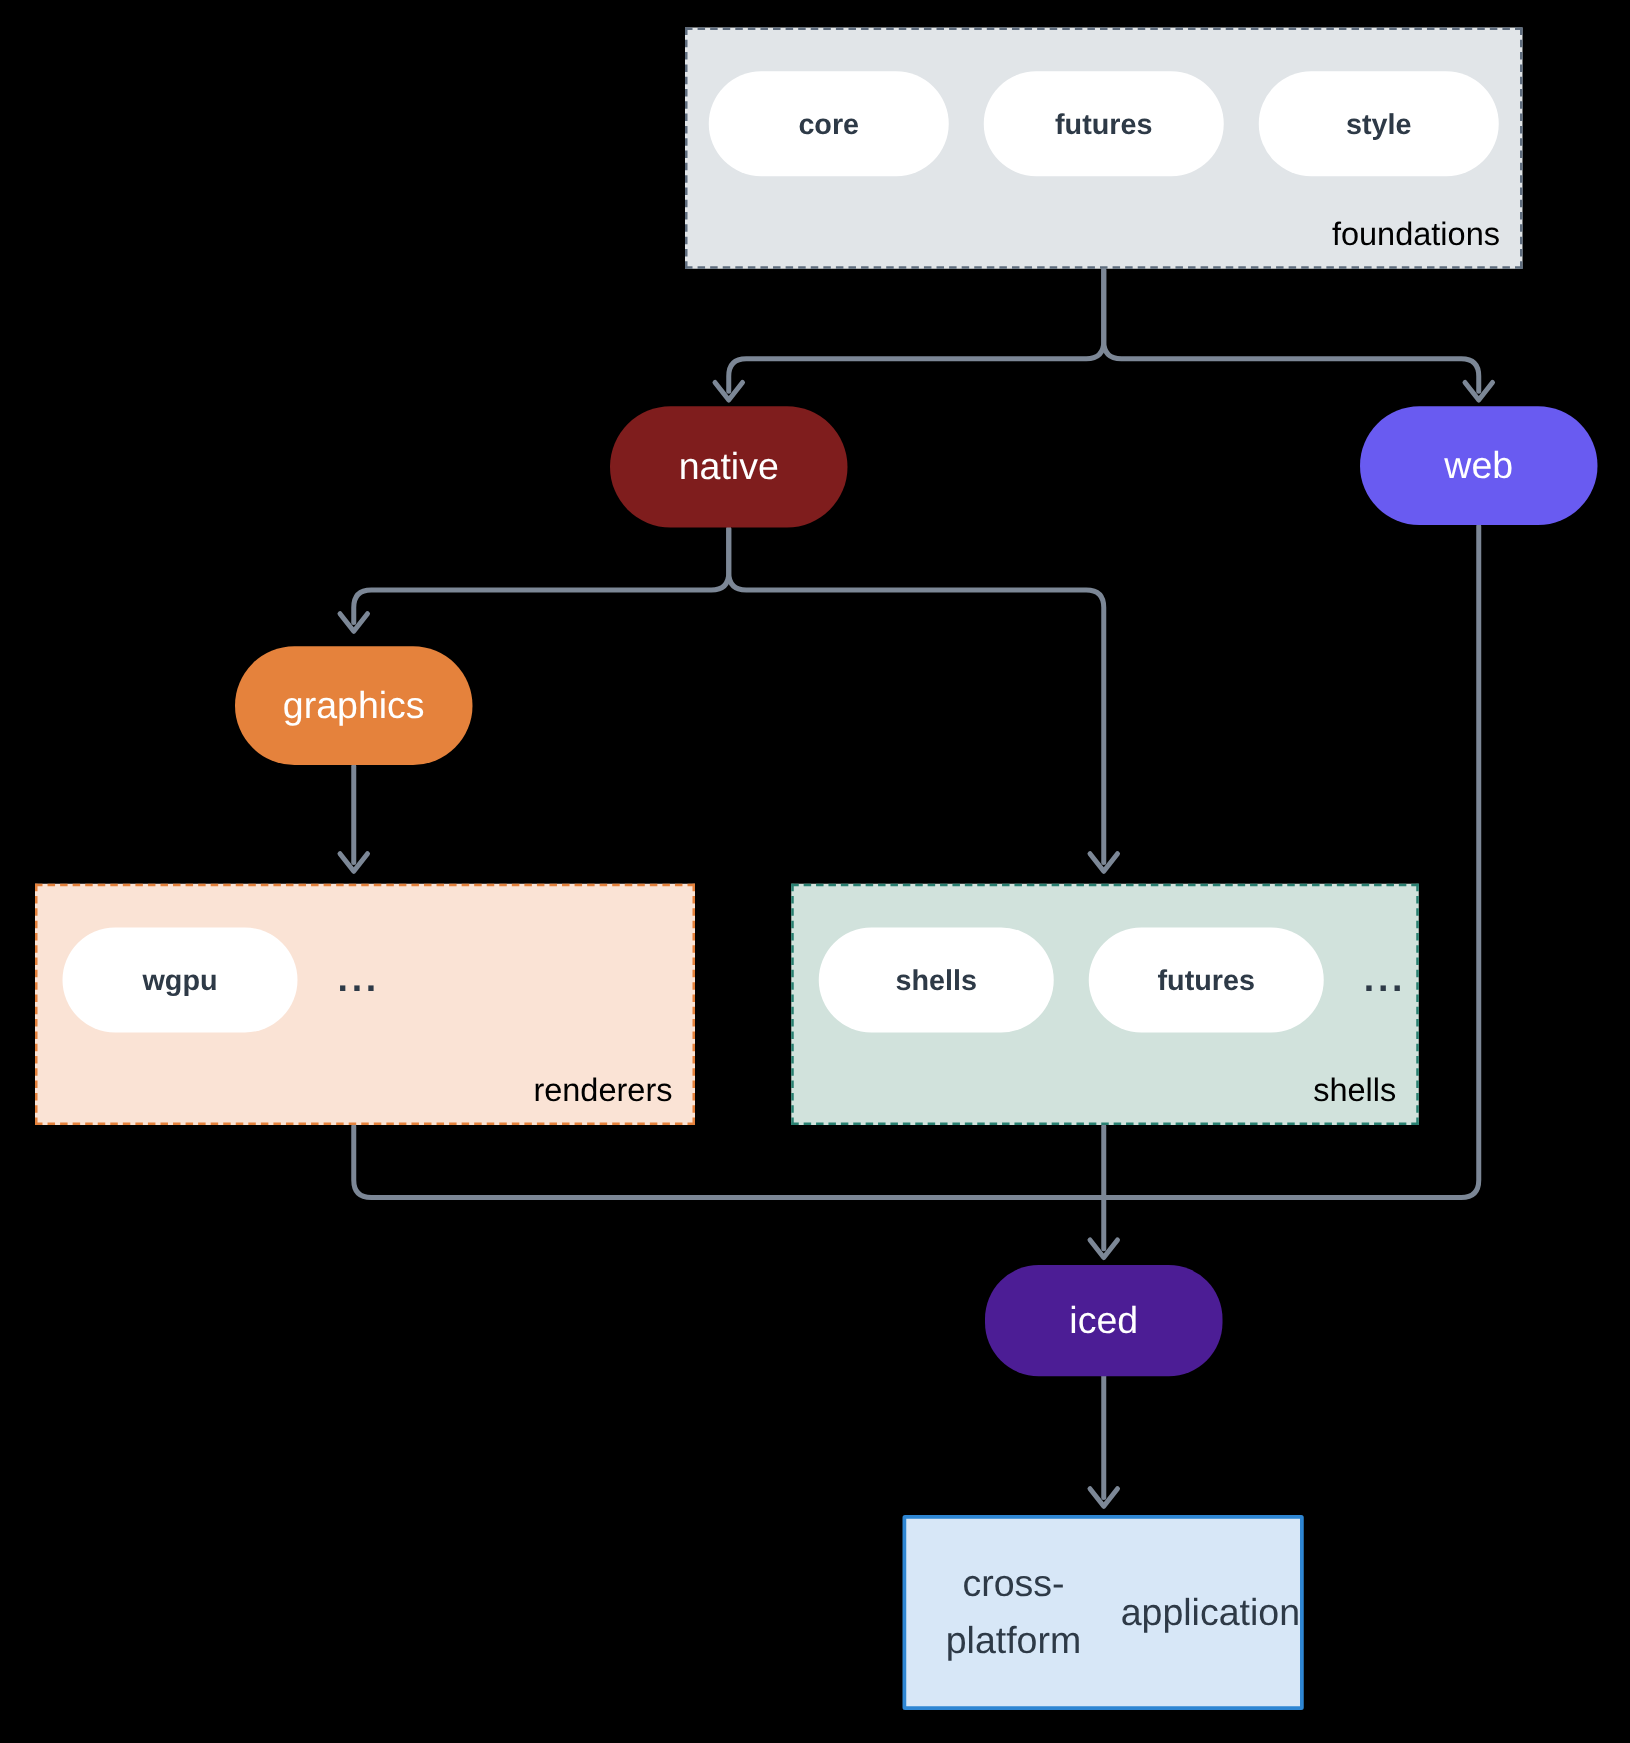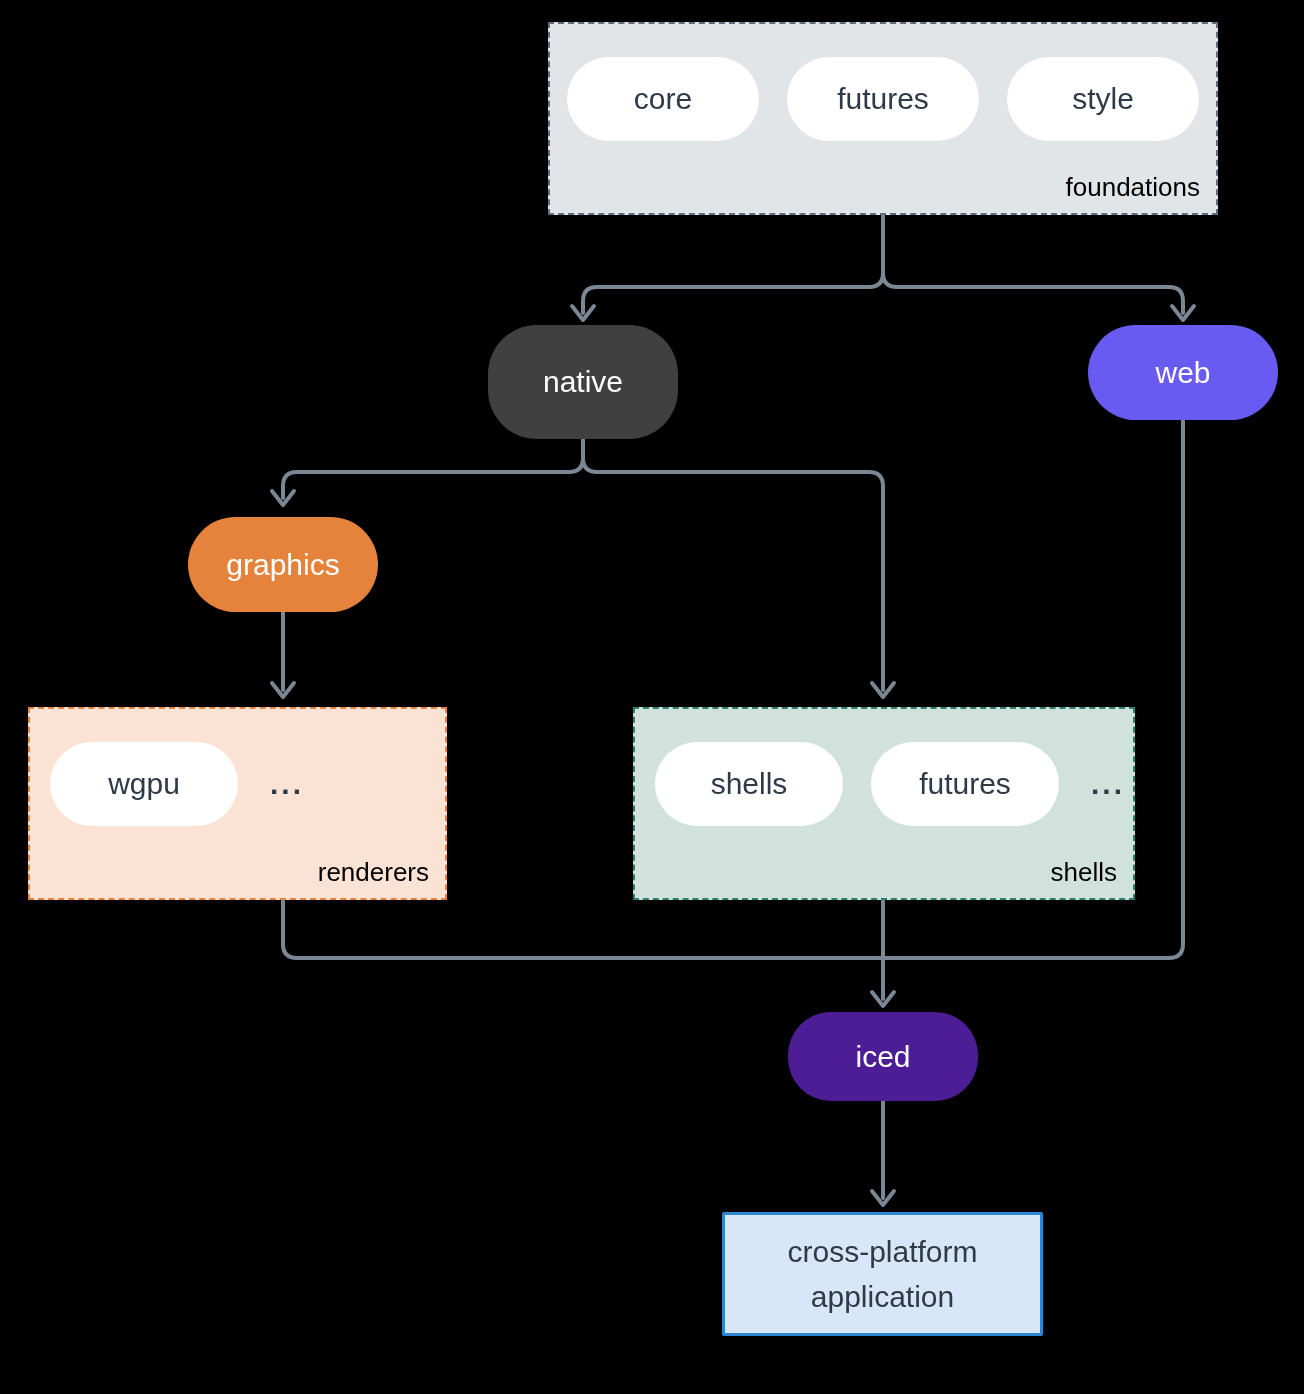--- a/index.html
+++ b/index.html
@@ -37,21 +37,21 @@
   }
   .group-foundations {
     left: 548px; top: 22px;
     width: 670px; height: 193px;
     background: #e1e5e8;
     border: 2px dashed #5f6d7e;
     justify-content: center;
   }
   .group-renderers {
     left: 28px; top: 707px;
-    width: 419px; height: 193px;
+    width: 528px; height: 193px;
     background: #fae3d5;
     border: 2px dashed #e5823c;
   }
   .group-shells {
     left: 633px; top: 707px;
     width: 502px; height: 193px;
     background: #d1e2dc;
     border: 2px dashed #2a8172;
   }
   .pill-row {
@@ -63,22 +63,23 @@
   .group-renderers .pill-row, .group-shells .pill-row {
     padding-left: 20px;
   }
   .chip {
     height: 84px;
     background: #ffffff;
     border-radius: 42px;
     display: flex;
     align-items: center;
     justify-content: center;
-    font-size: 30px;
+    font-size: 23px;
     color: #2e3a47;
+    font-weight: bold;
   }
   .chip-wide { width: 192px; }
   .chip-mid  { width: 188px; }
   .ellipsis {
     font-size: 30px;
     font-weight: bold;
     color: #2e3a47;
     letter-spacing: 3px;
     padding-left: 4px;
   }
@@ -90,34 +91,33 @@
     color: #000000;
   }
   .node {
     position: absolute;
     display: flex;
     align-items: center;
     justify-content: center;
     color: #ffffff;
     font-size: 30px;
   }
-  .node-native   { left: 488px;  top: 325px; width: 190px; height: 114px; border-radius: 49px; background: #404040; }
+  .node-native   { left: 488px;  top: 325px; width: 190px; height: 97px; border-radius: 49px; background: #7f1d1d; }
   .node-web      { left: 1088px; top: 325px; width: 190px; height: 95px; border-radius: 48px; background: #695bf1; }
   .node-graphics { left: 188px;  top: 517px; width: 190px; height: 95px; border-radius: 48px; background: #e5823c; }
   .node-iced     { left: 788px;  top: 1012px; width: 190px; height: 89px; border-radius: 43px; background: #4c1d95; }
   .app-box {
     position: absolute;
     left: 722px; top: 1212px;
-    width: 321px; height: 124px;
+    width: 321px; height: 156px;
     box-sizing: border-box;
     background: #d7e7f7;
     border: 3px solid #2e86d3;
     border-radius: 2px;
     display: flex;
-    flex-direction: column;
     align-items: center;
     justify-content: center;
     color: #2e3a47;
     font-size: 30px;
     line-height: 1.5;
     text-align: center;
   }
 </style>
 </head>
 <body>

